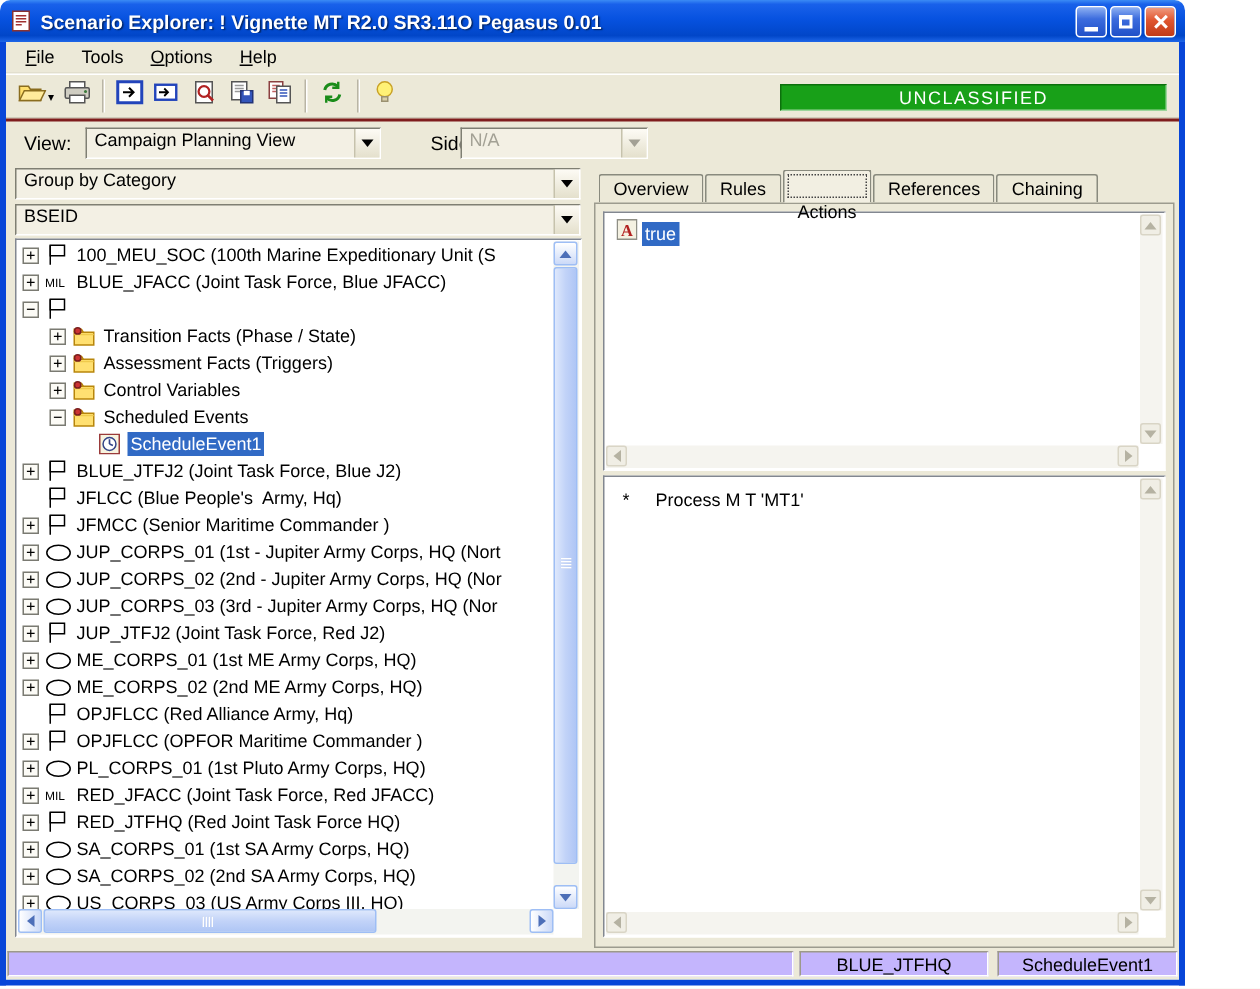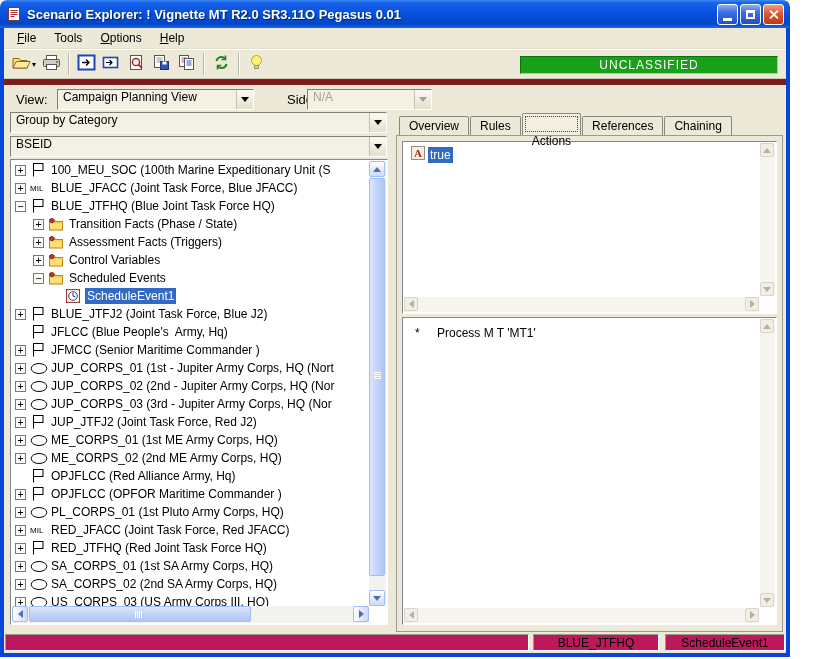--- a/index.html
+++ b/index.html
@@ -33,21 +33,21 @@
   .menu-item { padding:2px 9px; color:#000; }
   .menu-item .u { text-decoration:underline; }
 
   .toolbar { position:absolute; left:4px; top:49px; width:782px; height:30px; display:flex; align-items:center; padding-left:4px; border-top:1px solid #FFF; border-bottom:1px solid #CFCBBA; }
   .tb-btn { height:25px; min-width:25px; display:flex; align-items:center; justify-content:center; border:1px solid transparent; padding:0 2px; }
   .tb-sep { width:2px; height:22px; margin:0 4px; border-left:1px solid #B9B5A5; border-right:1px solid #FFF; }
   .tb-dd { font-size:8px; color:#000; margin-left:1px; }
 
   .banner { position:absolute; left:520px; top:56px; width:258px; height:18px; background:#18A018; border:1px solid #0C700C; border-right-color:#9BD59B; border-bottom-color:#9BD59B; color:#fff; font-size:12px; letter-spacing:1px; display:flex; align-items:center; justify-content:center; }
 
-  .viewbar { position:absolute; left:4px; top:79px; width:782px; height:29px; border-top:6px solid #7f1d1d; font-size:13px; }
+  .viewbar { position:absolute; left:4px; top:79px; width:782px; height:29px; border-top:2px solid #7f1d1d; font-size:13px; }
   .vlabel { position:absolute; top:7px; color:#000; }
   .combo { position:absolute; height:21px; background:#F3F0E4; border:1px solid; border-color:#7F7F73 #FFF #FFF #7F7F73; font-size:12px; display:flex; align-items:flex-start; }
   .combo .cval { flex:1; padding:0 5px; white-space:pre; overflow:hidden; }
   .combo .cbtn { width:17px; height:100%; background:linear-gradient(180deg,#FDFBF5,#E4E0CC); border-left:1px solid #C6C2AC; display:flex; align-items:center; justify-content:center; }
   .tri-dn { width:0; height:0; border-left:4px solid transparent; border-right:4px solid transparent; border-top:5px solid #000; }
   .combo.disabled .cval { color:#A3A195; }
   .combo.disabled .tri-dn { border-top-color:#A3A195; }
 
   
   .combo.full { left:10px; width:377px; }
@@ -97,21 +97,21 @@
   #box-rule { top:5px; height:173px; }
   #box-actions { top:181px; height:308px; }
   .rule-row { position:absolute; left:8px; top:4px; display:flex; align-items:center; }
   .rule-row .tlabel { margin-left:3px; }
   .act-row { position:absolute; left:12px; top:8px; display:flex; font-size:12px; color:#000; }
   .act-row .bullet { width:22px; }
   .act-row .atext { white-space:pre; }
 
   
   .statusbar { position:absolute; left:4px; top:632px; width:782px; height:21px; }
-  .scell { position:absolute; top:2px; height:17px; border:1px solid; border-color:#9C998A #FFF #FFF #9C998A; font-size:12px; display:flex; align-items:center; justify-content:center; color:#000; background:#be185d; }
+  .scell { position:absolute; top:2px; height:17px; border:1px solid; border-color:#9C998A #FFF #FFF #9C998A; font-size:12px; display:flex; align-items:center; justify-content:center; color:#000; background:#c4b5fd; }
   #scell-0 { left:1px; width:524px; }
   #scell-1 { left:529px; width:126px; }
   #scell-2 { left:661px; width:120px; }
 </style>
 </head>
 <body>
 
 <div id="window">
 
   <div class="titlebar">
@@ -251,21 +251,21 @@
   <div class="treebox">
     <div class="tree-rows" id="tree-rows">
         <div class="trow lvl0"><span class="texp">+</span><span class="ticon"><svg width="16" height="16" viewBox="0 0 16 16">
               <path d="M3.5 1.5 V14.5" stroke="#000"></path>
               <rect x="3.5" y="1.5" width="9.5" height="7" fill="#fff" stroke="#000"></rect>
             </svg></span><span class="tlabel">100_MEU_SOC (100th Marine Expeditionary Unit (S</span></div>
         <div class="trow lvl0"><span class="texp">+</span><span class="ticon"><span class="milico">MIL</span></span><span class="tlabel">BLUE_JFACC (Joint Task Force, Blue JFACC)</span></div>
         <div class="trow lvl0"><span class="texp">−</span><span class="ticon"><svg width="16" height="16" viewBox="0 0 16 16">
               <path d="M3.5 1.5 V14.5" stroke="#000"></path>
               <rect x="3.5" y="1.5" width="9.5" height="7" fill="#fff" stroke="#000"></rect>
-            </svg></span><span class="tlabel">BLUE_JTFHQ (Blue Joint Task Force HQ)</span></div>
+            </svg></span></div>
         <div class="trow lvl1"><span class="texp">+</span><span class="ticon"><svg width="16" height="14" viewBox="0 0 16 14">
               <path d="M1.5 4.5 v-2 h4.8 l1.2 2" fill="#FFE98C" stroke="#B8860B"></path>
               <rect x="1.5" y="4.5" width="13" height="8.5" fill="#FFE071" stroke="#B8860B"></rect>
               <path d="M1.5 6 h13" stroke="#EFC94C"></path>
               <circle cx="3.8" cy="3.6" r="2.1" fill="#CC3333" stroke="#7A1F1F"></circle>
             </svg></span><span class="tlabel">Transition Facts (Phase / State)</span></div>
         <div class="trow lvl1"><span class="texp">+</span><span class="ticon"><svg width="16" height="14" viewBox="0 0 16 14">
               <path d="M1.5 4.5 v-2 h4.8 l1.2 2" fill="#FFE98C" stroke="#B8860B"></path>
               <rect x="1.5" y="4.5" width="13" height="8.5" fill="#FFE071" stroke="#B8860B"></rect>
               <path d="M1.5 6 h13" stroke="#EFC94C"></path>

